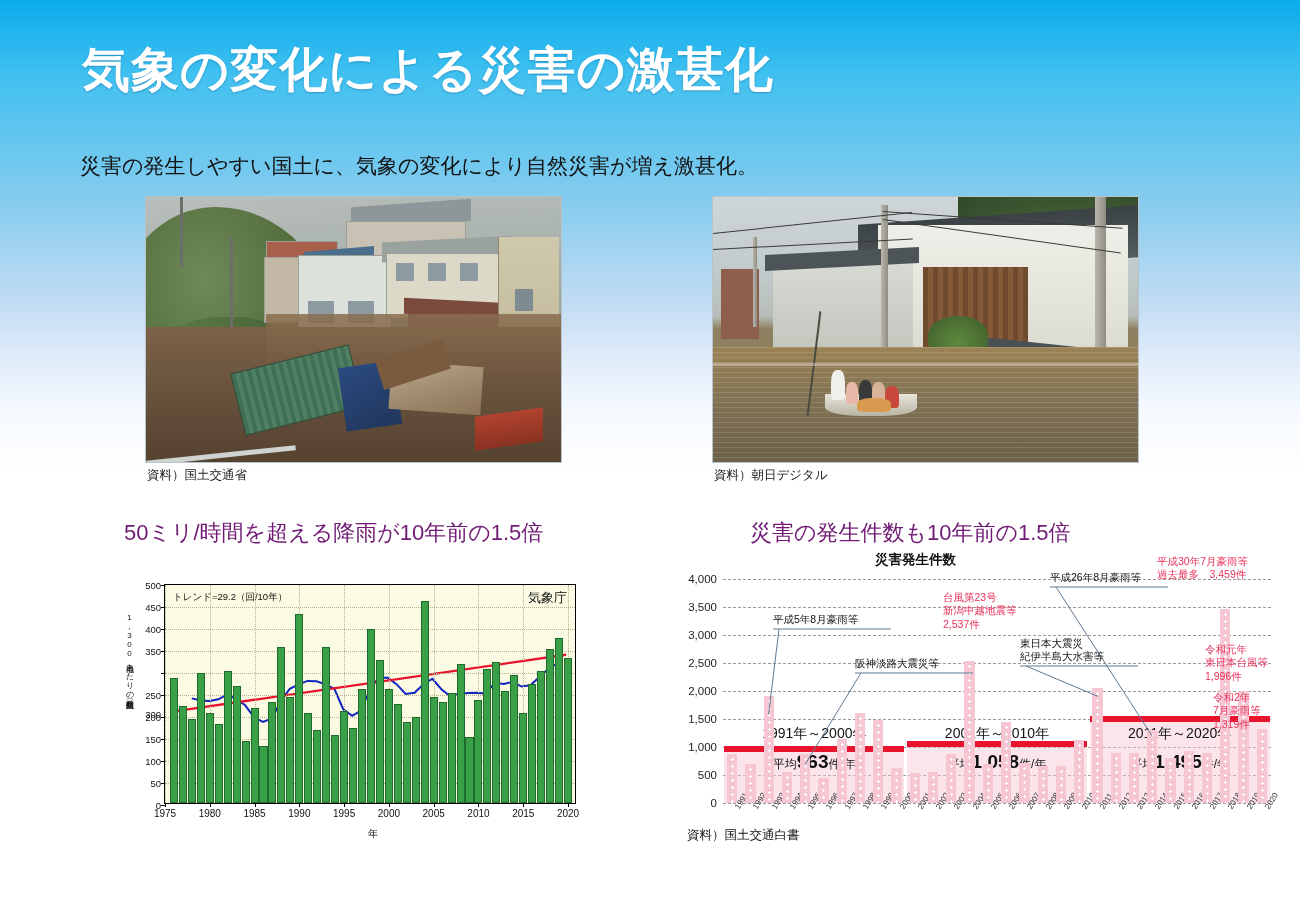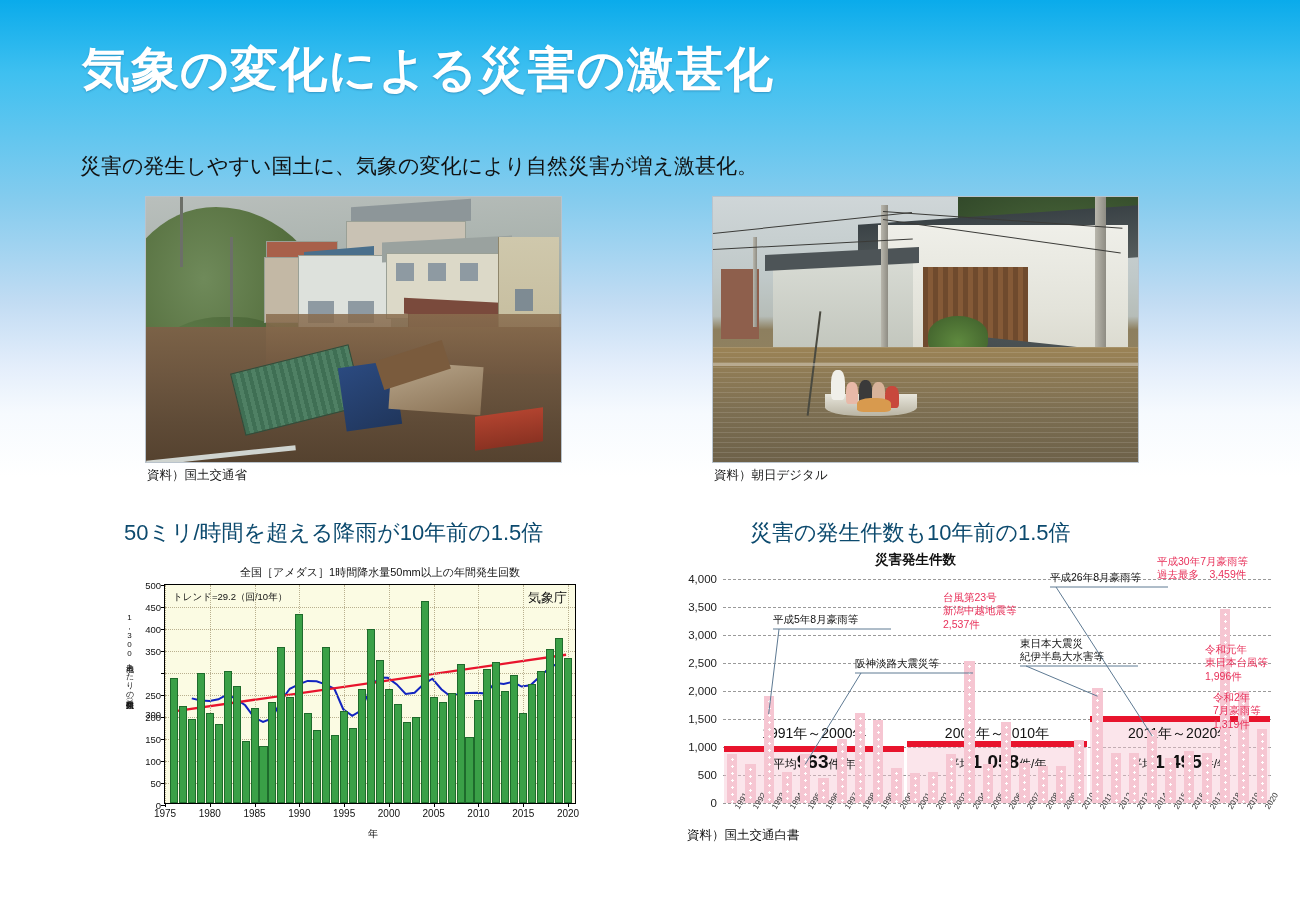--- a/index.html
+++ b/index.html
@@ -96,21 +96,21 @@
   .p2-boat{position:absolute;left:112px;bottom:46px;width:92px;height:22px;
     background:linear-gradient(180deg,#e8e6dc,#b9b4a3);border-radius:0 0 40% 40%;}
   .p2-person{position:absolute;border-radius:40% 40% 20% 20%;}
   .p2-pole{position:absolute;left:100px;bottom:46px;width:2px;height:105px;background:#4a4a40;transform:rotate(7deg);}
   .p2-utilpole{position:absolute;width:7px;background:linear-gradient(90deg,#b9b7ad,#8e8c83);}
   .p2-wire{position:absolute;height:1px;background:#3b3b38;transform-origin:left center;}
   .p2-green{position:absolute;right:150px;bottom:108px;width:60px;height:38px;
     background:radial-gradient(ellipse at 50% 70%,#5f8a3f,#3d5c2a);border-radius:50% 50% 30% 30%;}
 
   
-  .sub-h{position:absolute;font-size:22px;color:#0c4a6e;white-space:nowrap;}
+  .sub-h{position:absolute;font-size:22px;color:#701a75;white-space:nowrap;}
   #subL{left:124px;top:518px;}
   #subR{left:750px;top:518px;}
   #chartRTitle{position:absolute;left:875px;top:551px;font-size:13.5px;font-weight:bold;color:#111;}
 
   
   #chartL{position:absolute;left:118px;top:565px;width:480px;height:285px;}
   #chartL .c-title{position:absolute;left:52px;top:0;width:420px;text-align:center;
     font-size:11px;color:#111;white-space:nowrap;}
   #chartL .plot{position:absolute;left:46px;top:19px;width:412px;height:220px;
     background:#fbfbe3;border:1.5px solid #000;box-sizing:border-box;}
@@ -241,21 +241,20 @@
       <div class="p1-guard"></div>
     </div>
     <div class="photo-cap">資料）国土交通省</div>
   </div>
 
   <div class="sub-h" id="subL">50ミリ/時間を超える降雨が10年前の1.5倍</div>
   <div class="sub-h" id="subR">災害の発生件数も10年前の1.5倍</div>
   <div id="chartRTitle">災害発生件数</div>
 
   <div id="chartL">
-    <div class="c-title">全国［アメダス］1時間降水量50mm以上の年間発生回数</div>
     <div class="axis-y-title">1,300地点あたりの発生回数（回）</div>
     <div class="axis-x-title">年</div>
     <div class="plot" id="plotL">
       <div class="trendnote">トレンド=29.2（回/10年）</div>
       <div class="agency">気象庁</div>
       <svg class="overlay" id="overlayL" viewBox="0 0 412 220" preserveAspectRatio="none">
           <path d="M 26.9 114.4 L 35.8 116.6 L 44.8 117.0 L 53.7 115.3 L 62.7 110.4 L 71.7 115.3 L 80.6 121.4 L 89.6 133.8 L 98.5 138.2 L 107.5 134.6 L 116.4 117.0 L 125.4 104.7 L 134.3 100.3 L 143.3 96.8 L 152.3 97.2 L 161.2 100.3 L 170.2 104.7 L 179.1 125.4 L 188.1 132.0 L 197.0 126.7 L 206.0 104.7 L 215.0 93.3 L 223.9 93.7 L 232.9 100.3 L 241.8 110.0 L 250.8 108.7 L 259.7 100.3 L 268.7 94.6 L 277.7 105.2 L 286.6 112.2 L 295.6 110.0 L 304.5 109.1 L 313.5 108.7 L 322.4 109.6 L 331.4 98.6 L 340.3 99.9 L 349.3 97.7 L 358.3 102.5 L 367.2 101.2 L 376.2 92.8 L 385.1 84.9 L 394.1 79.2" fill="none" stroke="#1224c0" stroke-width="2"></path>
           <line x1="8.956521739130434" y1="127.60000000000002" x2="403.04347826086956" y2="70.39999999999999" stroke="#e8142d" stroke-width="2.4"></line>
         </svg>
     <div class="ytick" style="top: 220px;"></div>

